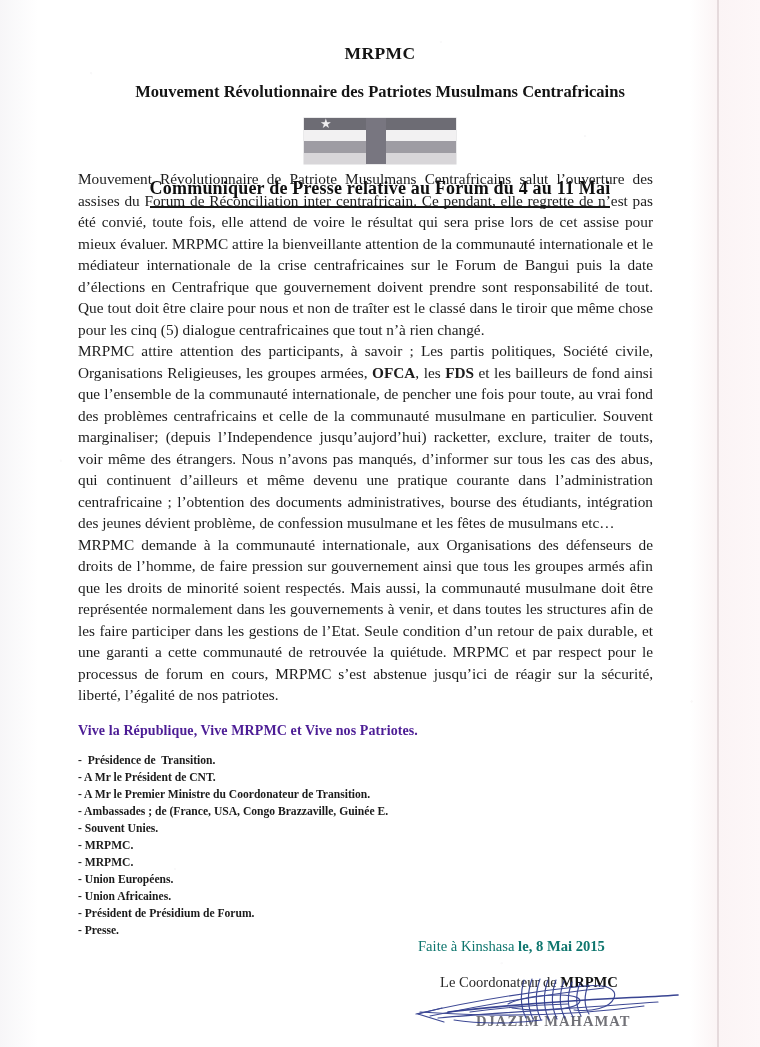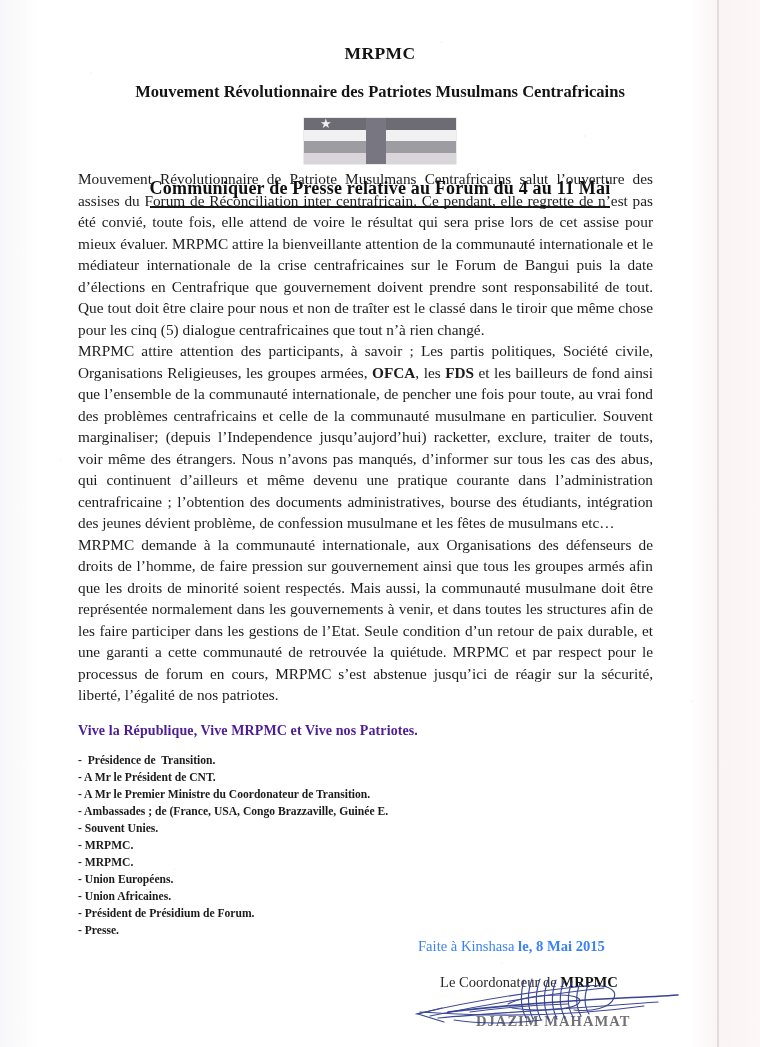--- a/index.html
+++ b/index.html
@@ -179,21 +179,21 @@
   
   .signature-block {
     position: absolute;
     left: 418px;
     top: 938px;
     width: 300px;
   }
   .sig-place {
     margin: 0;
     font-size: 14.6px;
-    color: #3b82f6;
+    color: #0f766e;
     white-space: nowrap;
   }
   .sig-place .bold { font-weight: bold; }
   .sig-role {
     margin: 0;
     padding-top: 19px;
     padding-left: 22px;
     font-size: 14.6px;
     color: #2a2a2a;
     white-space: nowrap;

